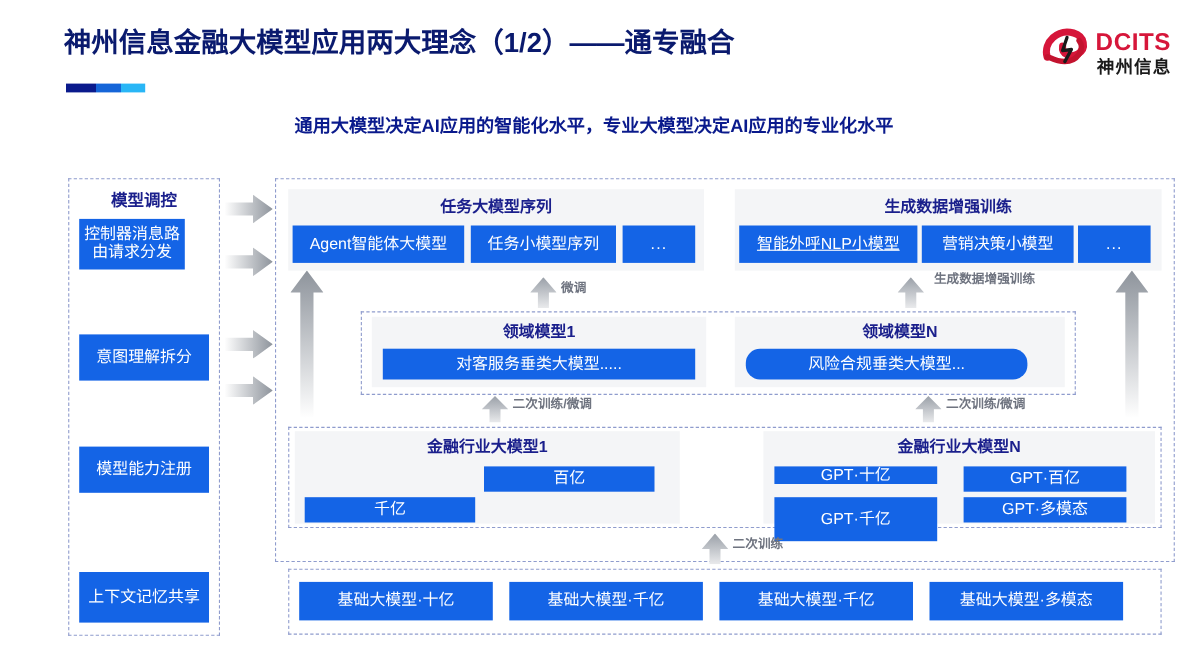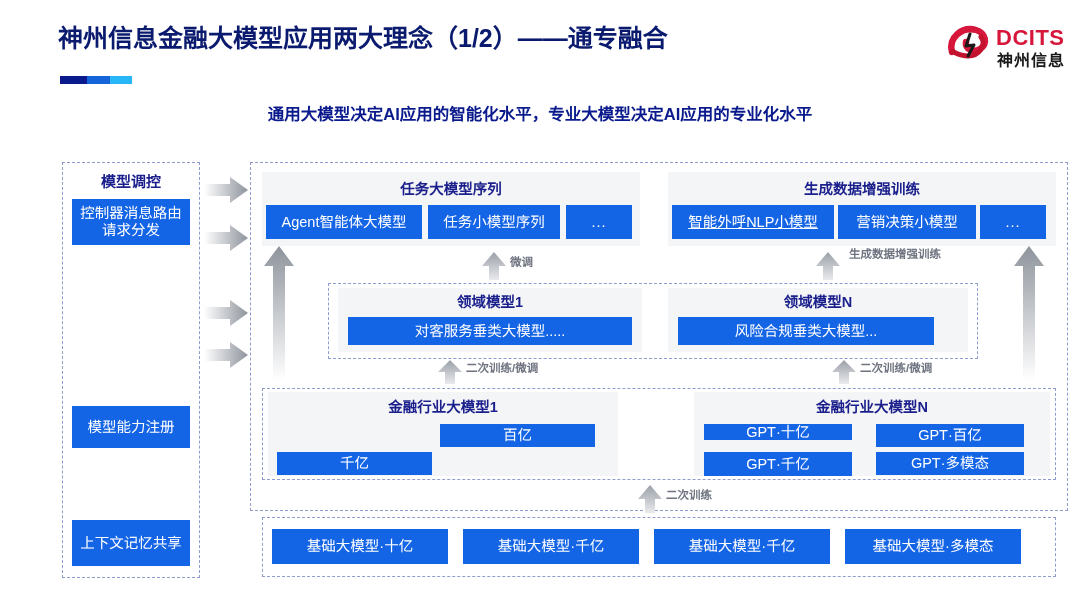--- a/index.html
+++ b/index.html
@@ -113,21 +113,22 @@
         <path d="M30 16 L 26 28 L 34 27 L 28 38" fill="none" stroke="#1a1a1a" stroke-width="3" stroke-linecap="round" stroke-linejoin="round"></path>
       </g>
       <text x="56" y="27" font-family="Liberation Sans, sans-serif" font-size="22" font-weight="bold" fill="#d6163a" letter-spacing="0.5">DCITS</text>
       <text x="57" y="48" font-family="Liberation Sans, sans-serif" font-size="16" font-weight="bold" fill="#1a1a1a" letter-spacing="1">神州信息</text>
     </svg>
   </div>
 
   <div class="dash" id="left-outer"></div>
   <div id="left-title">模型调控</div>
 
-  <div class="chip" style="left:72px;top:199px;width:118px;height:46px;text-align:center;">控制器消息路由请求分发</div>
+  <div class="chip" style="left:72px;top:199px;width:96px;height:46px;text-align:center;">控制器消息路由请求分发</div>
+  <div class="chip" style="left:72px;top:304px;width:118px;height:42px;">意图理解拆分</div>
   <div class="chip" style="left:72px;top:406px;width:118px;height:42px;">模型能力注册</div>
   <div class="chip" style="left:72px;top:520px;width:118px;height:46px;">上下文记忆共享</div>
 
   <div class="arrow-r" style="left:204px;top:177px;">
     <svg width="44" height="26" viewBox="0 0 44 26">
         <path d="M0 7 H26 V0 L44 13 L26 26 V19 H0 Z" fill="url(#gradR)"></path>
       </svg>
   </div>
   <div class="arrow-r" style="left:204px;top:225px;">
     <svg width="44" height="26" viewBox="0 0 44 26">
@@ -189,21 +190,21 @@
   <div class="dash" style="left:328px;top:283px;width:650px;height:76px;"></div>
 
   <div class="panel-grey" style="left:338px;top:288px;width:304px;height:64px;">
     <div class="panel-hdr" style="padding-top:7px;">领域模型1</div>
   </div>
   <div class="chip" style="left:348px;top:317px;width:284px;height:28px;">对客服务垂类大模型.....</div>
 
   <div class="panel-grey" style="left:668px;top:288px;width:300px;height:64px;">
     <div class="panel-hdr" style="padding-top:7px;">领域模型N</div>
   </div>
-  <div class="chip" style="left:678px;top:317px;width:256px;height:28px;">风险合规垂类大模型...</div>
+  <div class="chip" style="left:678px;top:317px;width:256px;height:28px;border-radius:13px;">风险合规垂类大模型...</div>
 
   <div class="arrow-u" style="left:438px;top:360px;">
     <svg width="24" height="24" viewBox="0 0 24 24">
       <path d="M12 0 L24 12 H17 V24 H7 V12 H0 Z" fill="url(#gradUshort)"></path>
     </svg>
   </div>
   <div class="arr-label" style="left:466px;top:362px;width:92px;text-align:left;">二次训练/微调</div>
 
   <div class="arrow-u" style="left:832px;top:360px;">
     <svg width="24" height="24" viewBox="0 0 24 24">
@@ -218,21 +219,21 @@
     <div class="panel-hdr" style="padding-top:8px;">金融行业大模型1</div>
   </div>
   <div class="chip" style="left:440px;top:424px;width:155px;height:23px;">百亿</div>
   <div class="chip" style="left:277px;top:452px;width:155px;height:23px;">千亿</div>
 
   <div class="panel-grey" style="left:694px;top:392px;width:356px;height:84px;">
     <div class="panel-hdr" style="padding-top:8px;">金融行业大模型N</div>
   </div>
   <div class="chip" style="left:704px;top:424px;width:148px;height:16px;">GPT·十亿</div>
   <div class="chip" style="left:876px;top:424px;width:148px;height:23px;">GPT·百亿</div>
-  <div class="chip" style="left:704px;top:452px;width:148px;height:24px;">GPT·千亿</div>
+  <div class="chip" style="left:704px;top:452px;width:148px;height:40px;">GPT·千亿</div>
   <div class="chip" style="left:876px;top:452px;width:148px;height:23px;">GPT·多模态</div>
 
   <div class="arrow-u" style="left:638px;top:485px;">
     <svg width="24" height="28" viewBox="0 0 24 28">
       <path d="M12 0 L24 14 H17 V28 H7 V14 H0 Z" fill="url(#gradUshort)"></path>
     </svg>
   </div>
   <div class="arr-label" style="left:666px;top:489px;width:70px;text-align:left;">二次训练</div>
 
   <div class="dash" style="left:262px;top:517px;width:794px;height:60px;"></div>

